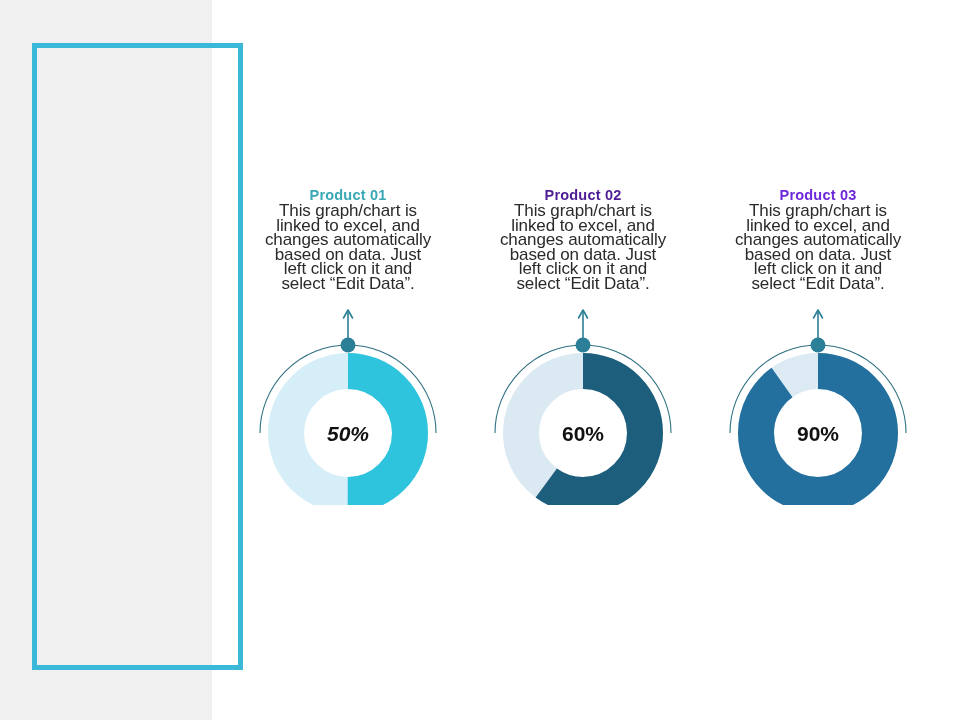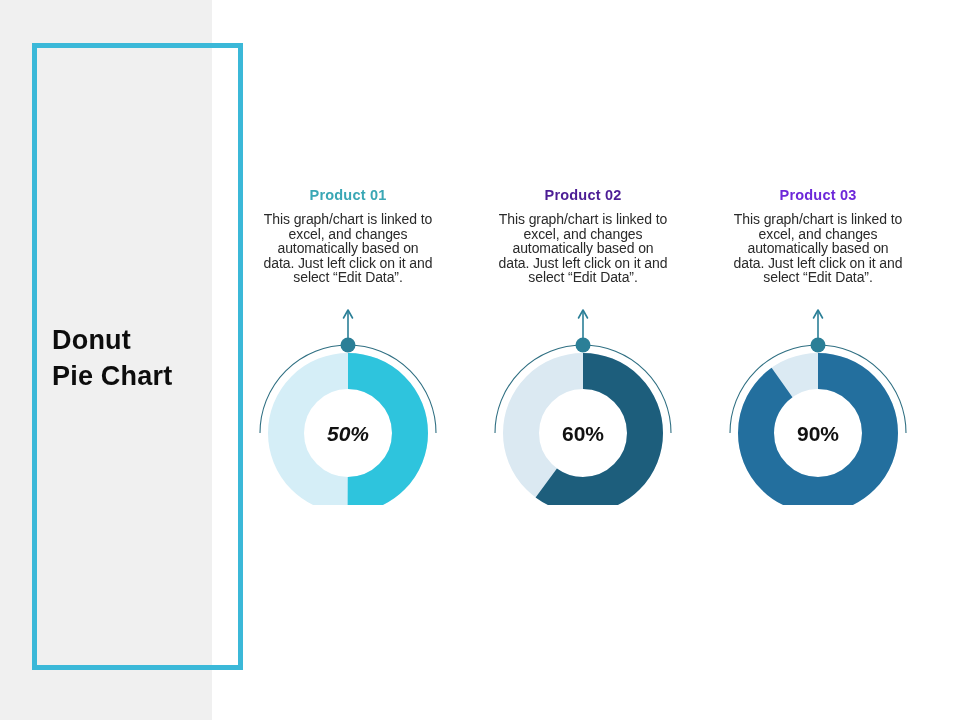--- a/index.html
+++ b/index.html
@@ -65,24 +65,24 @@
   .col-3 { left: 703px; }
 
   .col-head {
     font-size: 14.5px;
     font-weight: bold;
     letter-spacing: 0.2px;
     margin: 0 0 0 0;
     line-height: 18px;
   }
   .col-body {
-    font-size: 14px;
+    font-size: 17px;
     line-height: 14.6px;
     color: #2a2a2a;
-    margin: 8px auto;
+    margin: 0 auto;
     width: 172px;
     letter-spacing: -0.1px;
   }
 
   
   .donut-wrap {
     position: absolute;
     top: 305px;
     width: 230px;
     height: 200px;
@@ -97,24 +97,20 @@
   }
 </style>
 </head>
 <body>
 
 <div id="stage">
 
   <div class="left-panel" style="background: rgb(240, 240, 240);"></div>
   <div class="left-frame" style="border-color: rgb(59, 184, 216);"></div>
 
-  <div class="title-block">
-    <span class="title-line">Donut</span>
-    <span class="title-line">Pie Chart</span>
-  </div>
 
   <div class="col col-1">
     <div class="col-head" style="color:#3aa7b5">Product 01</div>
     <div class="col-body">This graph/chart is linked to excel, and changes automatically based on data. Just left click on it and select “Edit Data”.</div>
   </div>
 
   <div class="donut-wrap col-1" style="left:233px;font-style:italic;">
     <svg width="230" height="200" viewBox="0 0 230 200" role="img">
       <g transform="translate(115,128)">
         <path d="M -88 0 A 88 88 0 0 1 88 0" fill="none" stroke="#2f6f82" stroke-width="1.1"></path>

